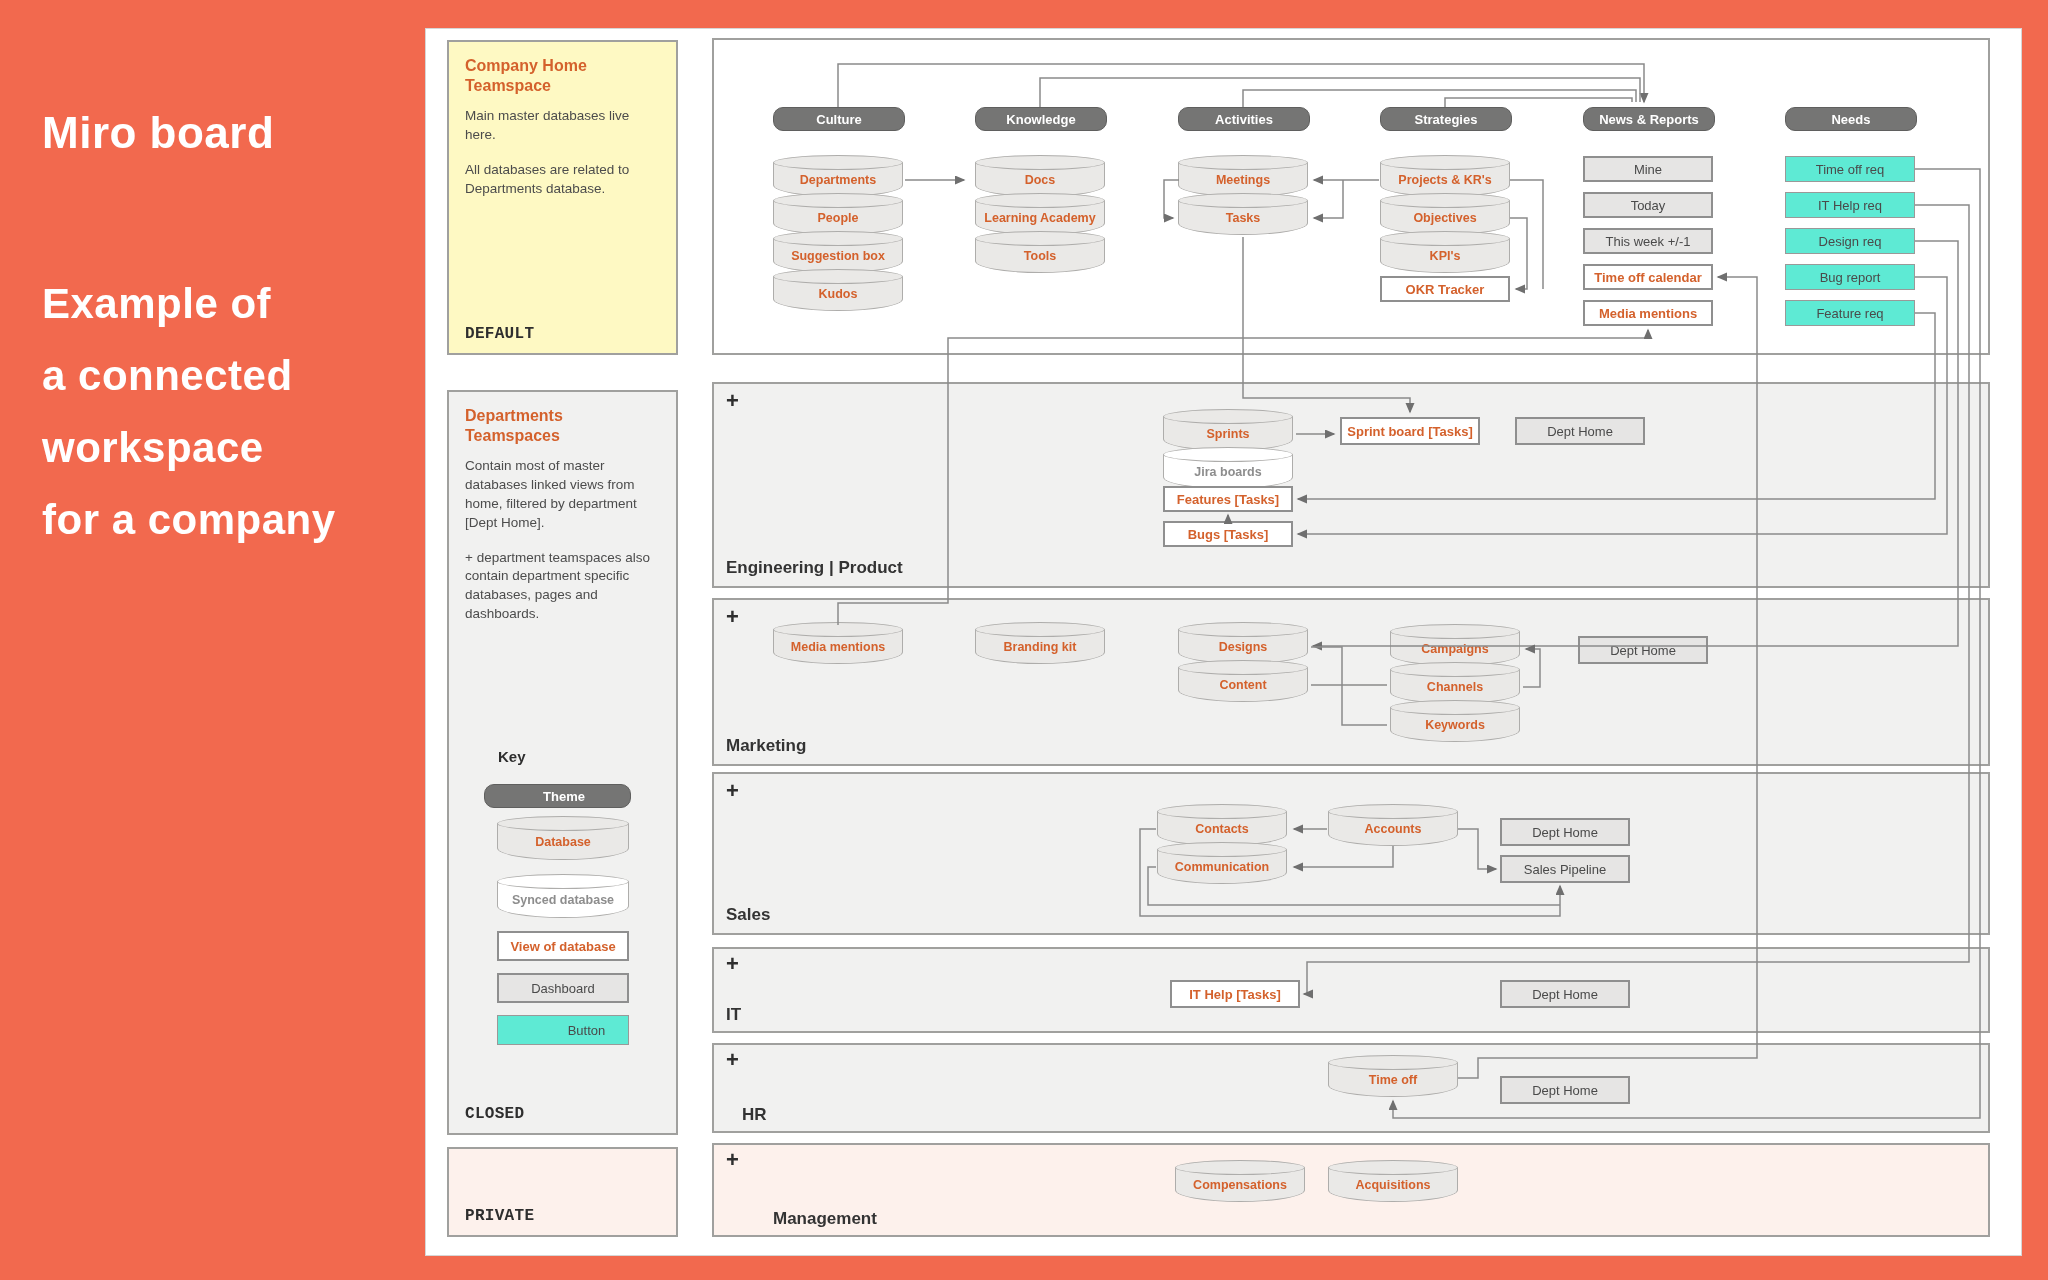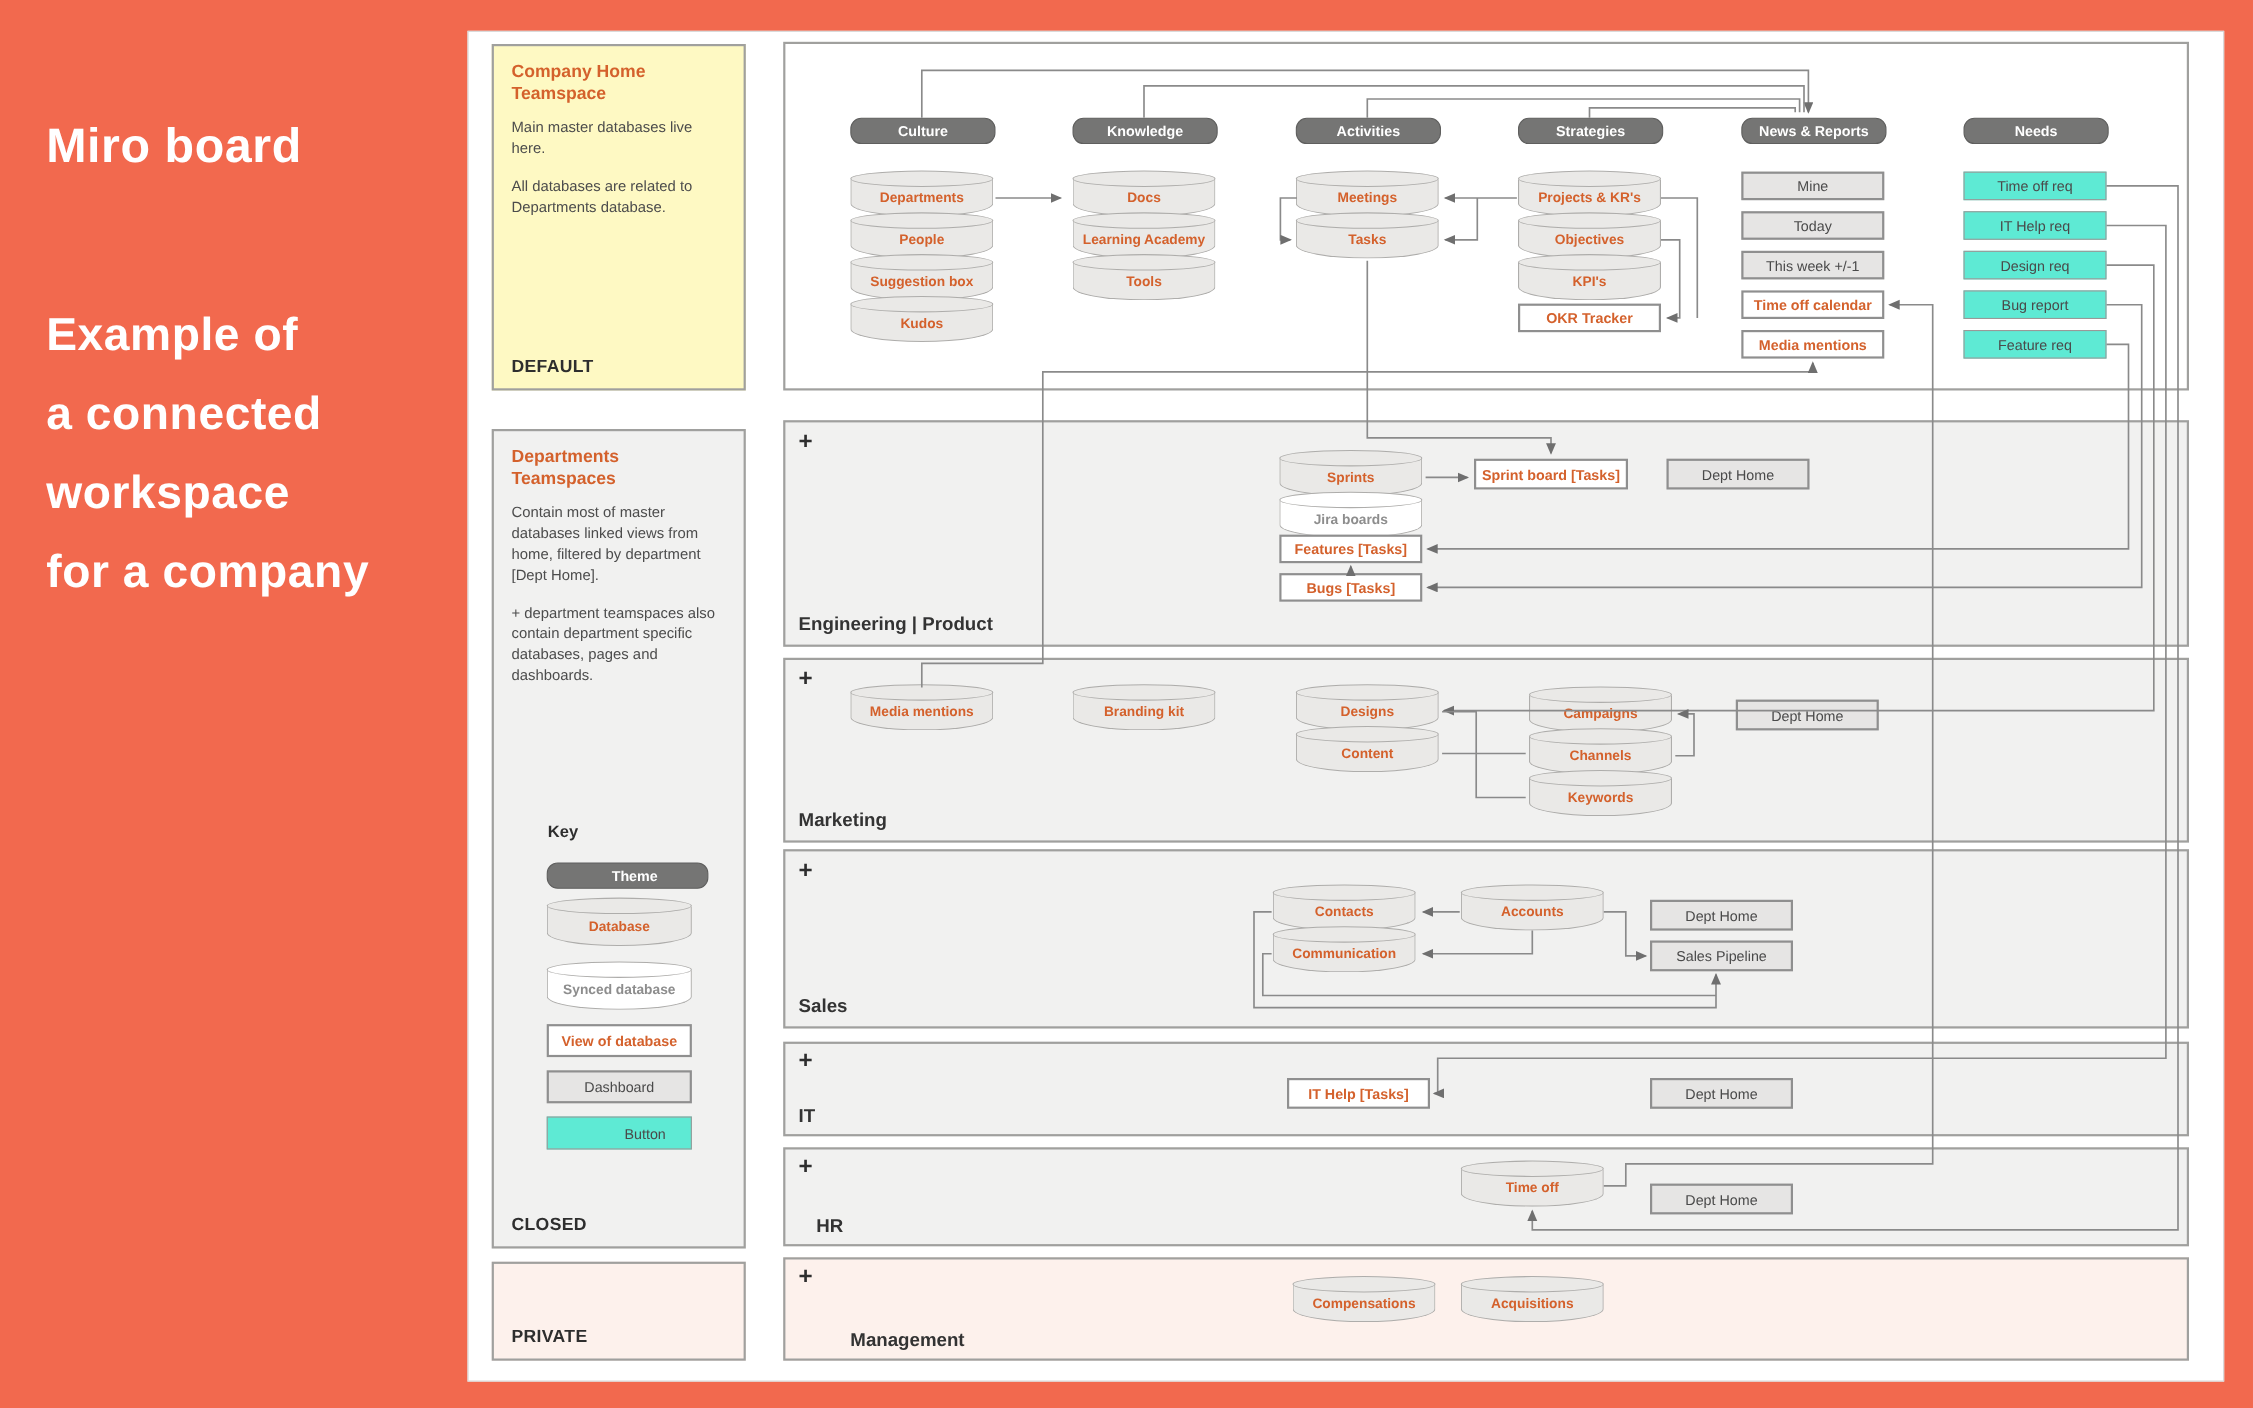--- a/index.html
+++ b/index.html
@@ -8,21 +8,21 @@
   .poster-title{position:absolute;left:42px;top:108px;font-size:44px;font-weight:bold;color:#fff;letter-spacing:.5px;}
   .poster-sub{position:absolute;left:42px;top:268px;font-size:42px;font-weight:bold;color:#fff;line-height:72px;letter-spacing:.5px;}
 
   .board{position:absolute;left:425px;top:28px;width:1597px;height:1228px;background:#ffffff;border:1px solid #d6d6d6;box-sizing:border-box;}
 
   .panel{position:absolute;border:2px solid #a0a09e;background:#fef9c3;box-sizing:border-box;padding:14px 16px;}
   .panel.gray{background:#f1f1f0;}
   .panel.pink{background:#fdf1ec;}
   .panel h2{color:#d4612c;font-size:16px;line-height:1.25;margin:0 0 11px 0;}
   .panel p{color:#4c4c4c;font-size:13.5px;line-height:1.4;margin:0 0 16px 0;}
-  .panel .footer{position:absolute;bottom:10px;left:16px;font-size:16px;font-weight:bold;color:#2e2e2e;letter-spacing:.3px;}
+  .panel .footer{position:absolute;bottom:10px;left:16px;font-size:16px;font-weight:bold;color:#2e2e2e;letter-spacing:.3px;font-family:Liberation Mono, monospace;}
 
   .zone{position:absolute;background:#f1f1f0;border:2px solid #a0a09e;box-sizing:border-box;}
   .zone.white{background:#ffffff;}
   .zone.pink{background:#fdf1ec;}
   .plus{position:absolute;font-size:22px;font-weight:bold;color:#2e2e2e;}
   .zone-label{position:absolute;font-size:17px;font-weight:bold;color:#333;}
 
   .pill{position:absolute;width:130px;height:22px;background:#757574;border:1px solid #5f5f5e;border-radius:10px;color:#fff;font-weight:bold;font-size:13px;display:flex;align-items:center;justify-content:center;}
 
   .db{position:absolute;width:130px;height:34px;background:#eae9e7;border:1px solid #aeada b;border:1px solid #aeadab;border-top:none;border-radius:0 0 65px 65px/0 0 12px 12px;display:flex;align-items:center;justify-content:center;font-size:12.5px;font-weight:bold;color:#d4612c;box-sizing:border-box;}
@@ -65,21 +65,21 @@
     <p>Contain most of master databases linked views from home, filtered by department [Dept Home].</p>
     <p>+ department teamspaces also contain department specific databases, pages and dashboards.</p>
     <span class="footer">CLOSED</span>
   </div>
 
   <div class="panel pink" style="left:447px;top:1147px;width:231px;height:90px;">
     <span class="footer">PRIVATE</span>
   </div>
 
   <span class="key-title" style="left:498px;top:748px;position:absolute;">Key</span>
-  <div class="pill" style="left:497px;top:784px;width:132px;padding-left:13px;">Theme</div>
+  <div class="pill" style="left:484px;top:784px;width:132px;padding-left:13px;">Theme</div>
   <div class="db" style="left:497px;top:824px;width:132px;height:36px;">Database</div>
   <div class="db synced" style="left:497px;top:882px;width:132px;height:36px;">Synced database</div>
   <div class="box view" style="left:497px;top:931px;width:132px;height:30px;">View of database</div>
   <div class="box dashb" style="left:497px;top:973px;width:132px;height:30px;">Dashboard</div>
   <div class="box btnn" style="left:497px;top:1015px;width:132px;height:30px;padding-left:47px;">Button</div>
 
   <div class="zone white" style="left:712px;top:38px;width:1278px;height:317px;"></div>
 
   <div class="zone" style="left:712px;top:382px;width:1278px;height:206px;">
     <span class="plus" style="top:4px;left:12px;">+</span>

